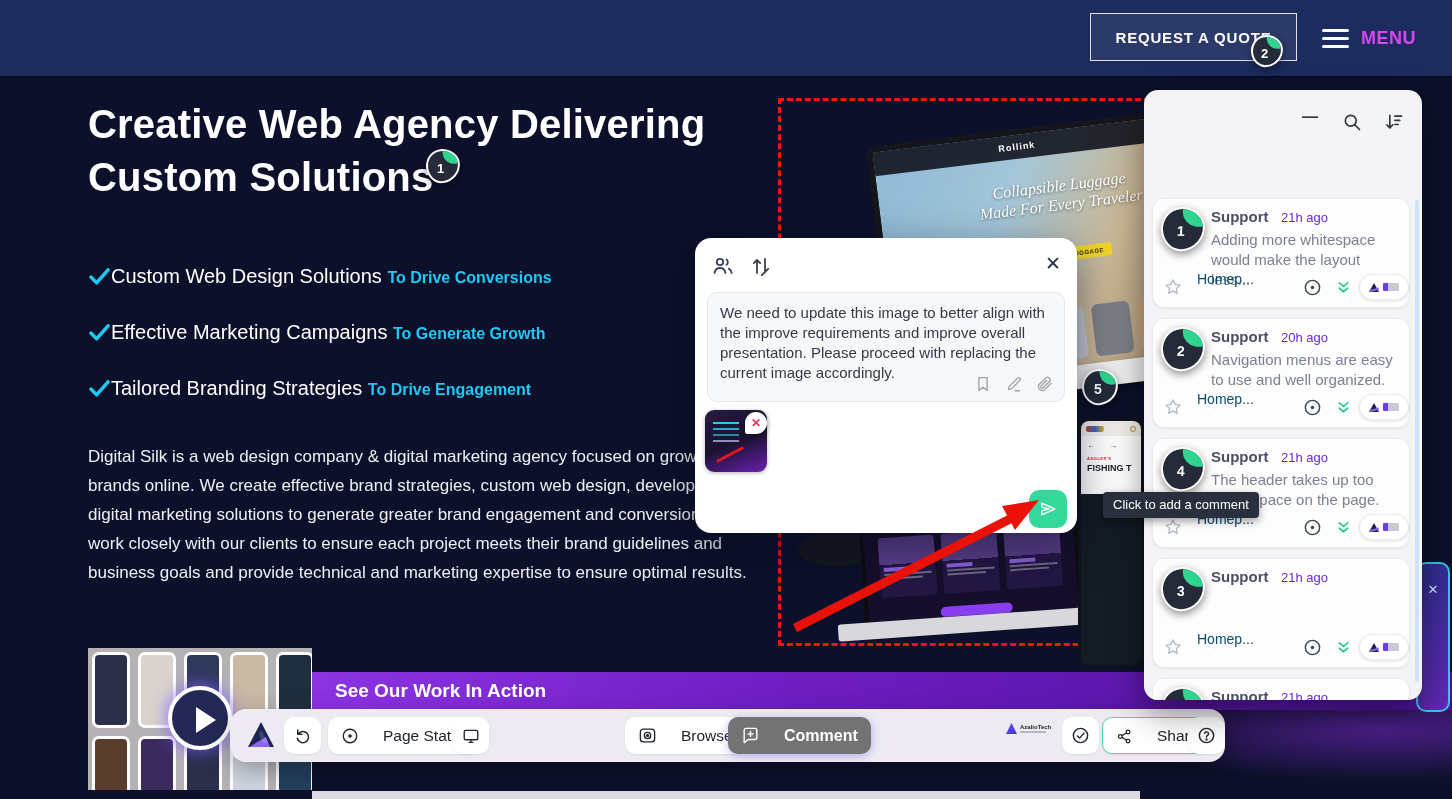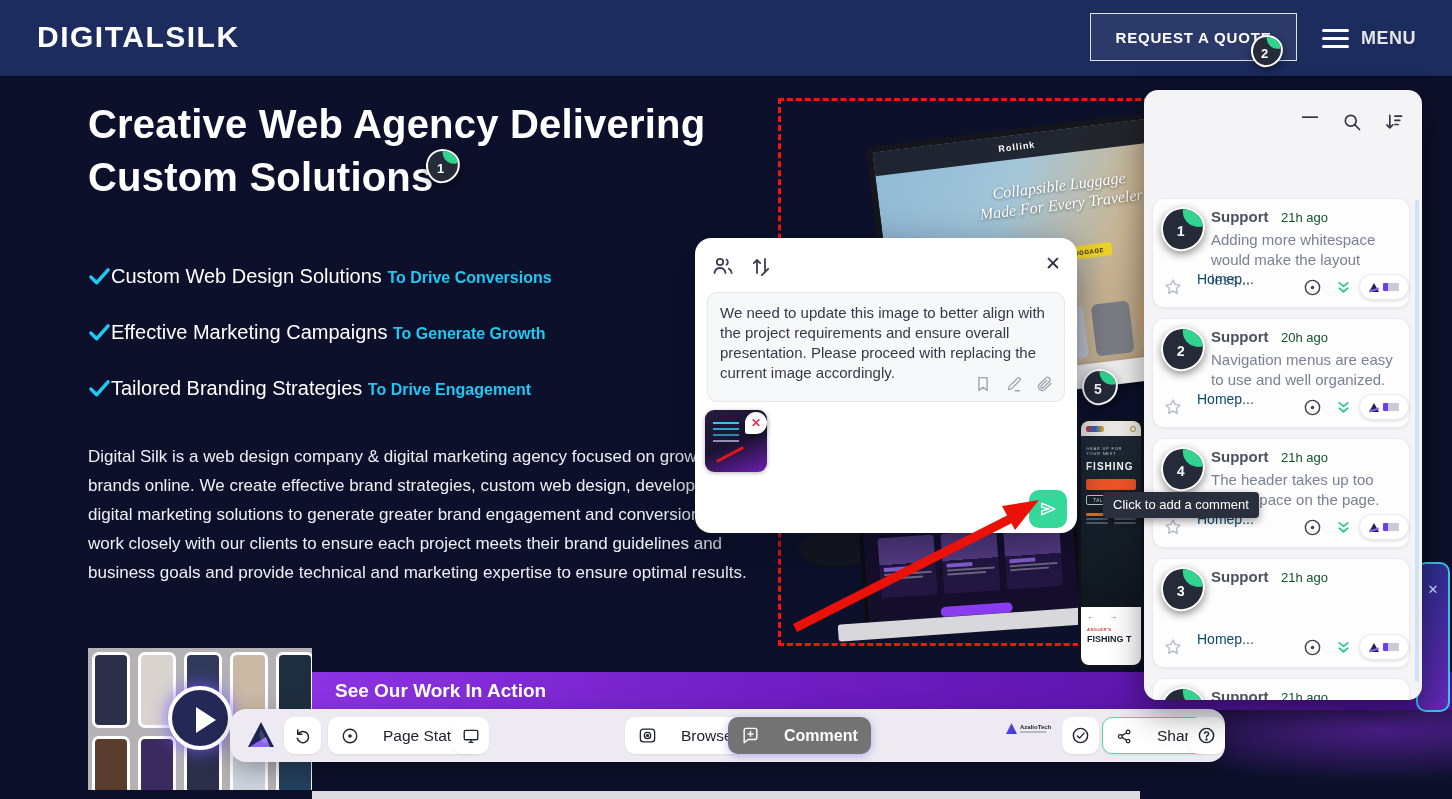--- a/index.html
+++ b/index.html
@@ -9,21 +9,21 @@
 
   
   .nav { position:absolute; left:0; top:0; width:1452px; height:76px; background:#1d2c5e;
          box-shadow:0 1px 0 rgba(0,0,0,.35); z-index:10; }
   .logo { position:absolute; left:37px; top:20px; color:#fff; font-size:30px; font-weight:800;
           letter-spacing:1.5px; }
   .quote-btn { position:absolute; left:1090px; top:13px; width:207px; height:48px;
           border:1px solid rgba(255,255,255,.85); background:rgba(255,255,255,.07); color:#fff;
           font-size:15px; font-weight:700; letter-spacing:.8px; display:flex; align-items:center;
           justify-content:center; }
-  .menu-grp { position:absolute; left:1322px; top:24px; display:flex; align-items:center; gap:12px; color:#e5e5e5; }
+  .menu-grp { position:absolute; left:1322px; top:24px; display:flex; align-items:center; gap:12px; color:#d946ef; }
   .burger div { width:27px; height:3.4px; background:#fff; border-radius:2px; margin:4.6px 0; }
   .menu-label { font-size:18px; font-weight:700; letter-spacing:.5px; }
 
   
   .pin { position:absolute; background:#252b39; border:2.5px solid #fff; border-radius:47% 53% 56% 44%/50% 46% 54% 50%;
          overflow:hidden; color:#fff; display:flex; align-items:center; justify-content:center;
          box-shadow:0 3px 8px rgba(0,0,0,.45); transform:rotate(-6deg); z-index:30; }
   .pin::before { content:""; position:absolute; top:-30%; right:-30%; width:78%; height:78%;
          background:#2fd58e; border-radius:50%; }
   .pin span { position:relative; transform:rotate(6deg) translate(-2px,2px); font-weight:700; }
@@ -167,21 +167,21 @@
   .tab-active { position:absolute; left:2px; top:2px; width:127px; height:34px; background:#7b6af0;
          border-radius:8px; color:#fff; font-weight:700; font-size:15px; display:flex; align-items:center;
          justify-content:center; }
   .tab-idle { position:absolute; right:0; top:0; width:122px; height:38px; color:#3c414e; font-size:15px;
          display:flex; align-items:center; justify-content:center; }
   .scrollbar { position:absolute; right:3px; top:110px; width:4px; height:482px; background:#cfe3f8; border-radius:2px; }
   .card { position:absolute; left:8px; width:258px; height:110px; background:#fdfdfe; border:1px solid #ebebef;
          border-radius:12px; box-shadow:0 1px 3px rgba(20,20,40,.05); }
   .cpin { position:absolute; left:8px; top:8px; width:44px; height:44px; font-size:14px; transform:rotate(-4deg); z-index:1; }
   .c-author { position:absolute; left:58px; top:9px; font-size:15px; font-weight:700; color:#4b5160; }
-  .c-time { position:absolute; left:128px; top:11px; font-size:13px; color:#14532d; }
+  .c-time { position:absolute; left:128px; top:11px; font-size:13px; color:#6d28d9; }
   .c-body { position:absolute; left:58px; top:31px; width:192px; font-size:15px; line-height:20px; color:#7a8191; }
   .c-star { position:absolute; left:10px; top:78px; color:#b8bdc8; }
   .c-page { position:absolute; left:44px; top:72px; font-size:14px; color:#0c4a6e; }
   .c-dot { position:absolute; left:150px; top:79px; color:#3c4350; }
   .c-chev { position:absolute; left:182px; top:80px; color:#27c98a; }
   .c-pill { position:absolute; left:206px; top:75px; width:50px; height:26px; background:#fff; border:1px solid #ececf0;
          border-radius:13px; box-shadow:0 1px 3px rgba(0,0,0,.12); display:flex; align-items:center;
          justify-content:center; gap:4px; }
   .mini-a { width:0; height:0; border-left:5px solid transparent; border-right:5px solid transparent;
          border-bottom:9px solid #1d2452; position:relative; }
@@ -193,21 +193,20 @@
 
 <div id="screen">
 
   <div class="band">
     <div class="band-text">See Our Work In Action</div>
   </div>
   <div class="glow"></div>
   <div class="strip"></div>
 
   <div class="nav">
-    <div class="logo">DIGITALSILK</div>
     <div class="quote-btn">REQUEST A QUOTE</div>
     <div class="menu-grp">
       <div class="burger">
           <div></div>
           <div></div>
           <div></div>
         </div>
       <div class="menu-label">MENU</div>
     </div>
   </div>
@@ -282,38 +281,20 @@
     <div class="lap2-pill"></div>
   </div>
   <div class="mock lap2-base"></div>
 
   <div class="mock phone">
     <div class="phone-scr">
       <div class="ph-head">
           <div class="ph-logo"></div>
           <div class="ph-dot"></div>
         </div>
-      <div class="ph-hero">
-        <div class="ph-cap">GEAR UP FOR YOUR NEXT</div>
-        <div class="ph-title">FISHING</div>
-        <div class="ph-btn"></div>
-        <div class="ph-btn2">TALK TO AN A</div>
-        <div class="ph-rows">
-            <div>
-              <b></b>
-              <i></i>
-              <i></i>
-            </div>
-            <div>
-              <b></b>
-              <i></i>
-              <i></i>
-            </div>
-          </div>
-      </div>
       <div class="ph-foot">
         <div class="ph-arrows">← →</div>
         <div class="ph-red">ANGLER'S</div>
         <div class="ph-foot-title">FISHING T</div>
       </div>
     </div>
   </div>
   <div class="pin" style="left:1082px; top:369px; width:36px; height:36px; font-size:14px;">
       <span>5</span>
     </div>
@@ -350,21 +331,21 @@
     </svg>
     <svg class="pop-ic" style="left:54px; top:16px;" width="24" height="24" viewBox="0 0 24 24">
       <g fill="none" stroke="currentColor" stroke-width="1.8" stroke-linecap="round" stroke-linejoin="round">
         <path d="M8 19V6M8 6L4.8 9.2M8 6l3.2 3.2"></path>
           <path d="M16 5v13m0 0l3.2-3.2M16 18l-3.2 3.2"></path>
       </g>
     </svg>
     <div class="pop-ic" style="right:16px; top:14px; font-size:19px; color:#2c3240;">✕</div>
 
     <div class="msgbox">
-      <span>We need to update this image to better align with the project requirements and ensure overall presentation. Please proceed with replacing the current image accordingly.</span>
+      <span>We need to update this image to better align with the improve requirements and improve overall presentation. Please proceed with replacing the current image accordingly.</span>
       <div class="msg-tools">
         <svg width="18" height="18" viewBox="0 0 24 24">
             <path d="M6.5 3.5h11v17l-5.5-4.2-5.5 4.2z" fill="none" stroke="currentColor" stroke-width="1.8" stroke-linejoin="round"></path>
           </svg>
         <svg width="18" height="18" viewBox="0 0 24 24">
             <path d="M4.5 19.5l1-4L16.8 4.2a2.1 2.1 0 0 1 3 3L8.5 18.5l-4 1z M13 21h7" fill="none" stroke="currentColor" stroke-width="1.7" stroke-linejoin="round"></path>
           </svg>
         <svg width="18" height="18" viewBox="0 0 24 24">
             <path d="M20 11l-8.3 8.3a5 5 0 0 1-7.1-7L13 3.9a3.4 3.4 0 0 1 4.8 4.8l-8.3 8.3a1.8 1.8 0 0 1-2.5-2.6L14.5 7" fill="none" stroke="currentColor" stroke-width="1.7" stroke-linecap="round"></path>
           </svg>

